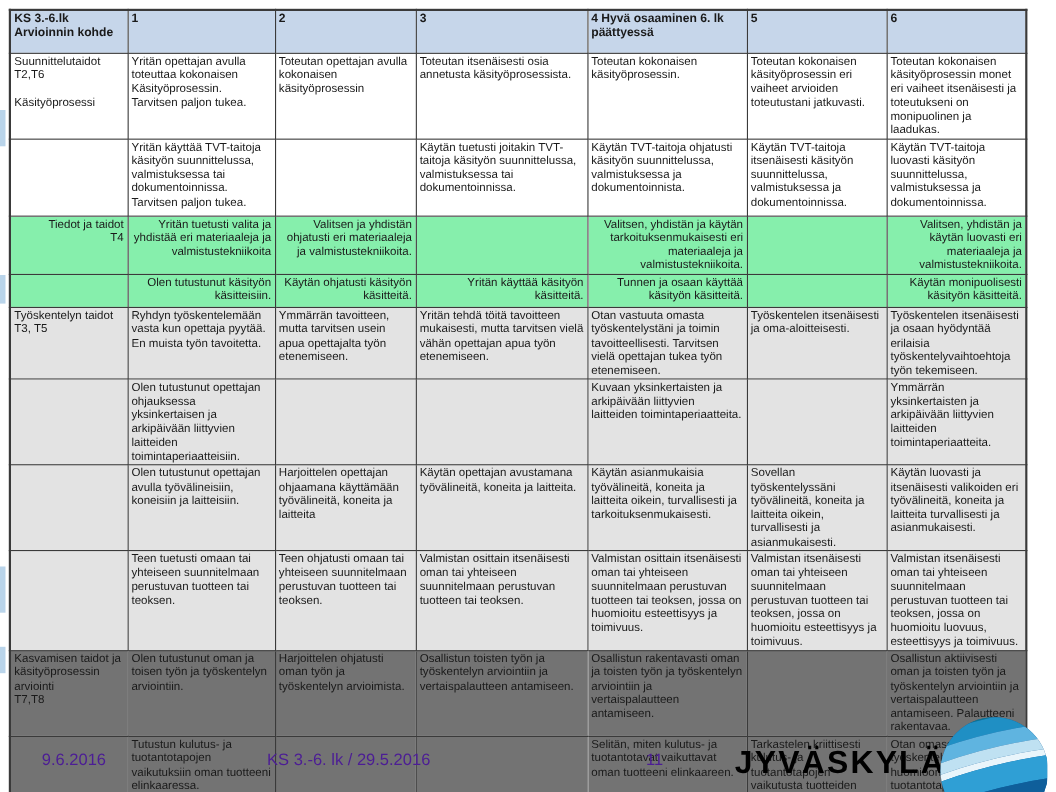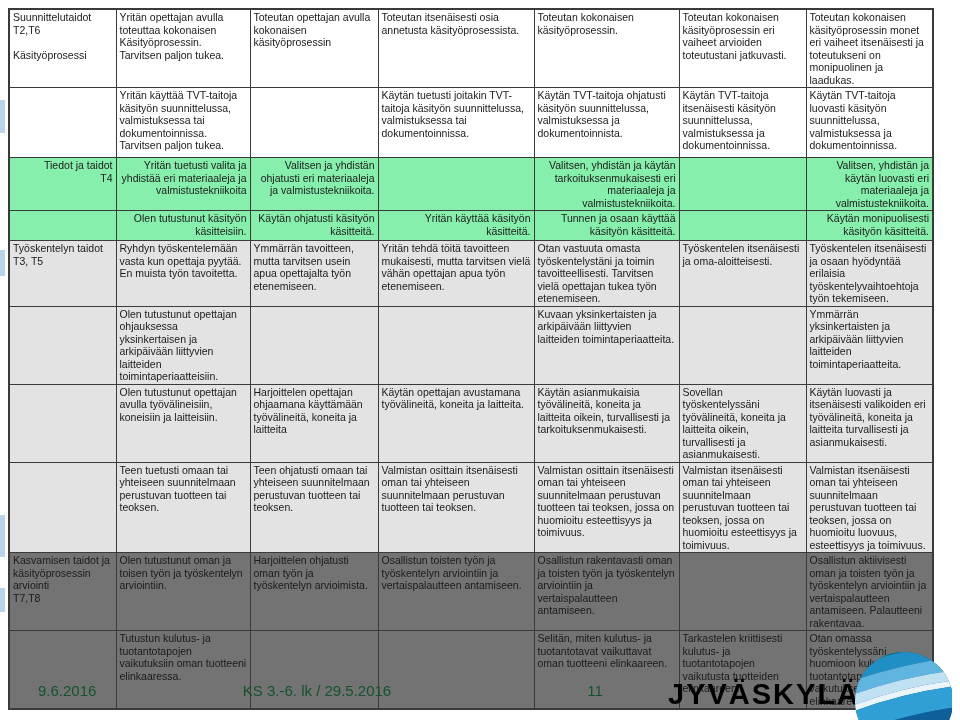--- a/index.html
+++ b/index.html
@@ -22,21 +22,21 @@
     white-space:pre-line; word-wrap:break-word; overflow:hidden;
   }
   .rubric-table th {
     background:#c6d6ea; font-weight:bold; font-size:11px;
   }
   .tone-plain td { background:#ffffff; }
   .tone-pink  td { background:#86efac;text-align:right; }
   .tone-gray  td { background:#e3e3e3; }
   .tone-peach td { background:#737373; }
   .footer-text {
-    position:absolute; color:#14532d; font-size:15px;
+    position:absolute; color:#4c1d95; font-size:15px;
   }
   .footer-date   { left:38px;  top:682px; }
   .footer-center { left:0px;   top:682px; width:634px; text-align:center; }
   .footer-page   { left:578px; top:682px; width:34px; text-align:center; }
   .logo-text {
     position:absolute; left:668px; top:678px;
     font-size:29px; font-weight:700; letter-spacing:2px; color:#000000;
   }
   .logo-globe { position:absolute; left:852px; top:648px; }
 </style>
@@ -52,20 +52,30 @@
   <colgroup>
     <col style="width:107px">
       <col style="width:134px">
       <col style="width:128px">
     <col style="width:156px">
       <col style="width:145px">
       <col style="width:127px">
       <col style="width:127px">
   </colgroup>
   <tbody>
+      <tr style="height:39px;">
+    <th>KS 3.-6.lk
+Arvioinnin kohde</th>
+    <th>1</th>
+    <th>2</th>
+    <th>3</th>
+    <th>4 Hyvä osaaminen 6. lk päättyessä</th>
+    <th>5</th>
+    <th>6</th>
+  </tr>
   <tr class="tone-plain" style="height:53px;">
     <td>Suunnittelutaidot
 T2,T6
 
 Käsityöprosessi</td>
     <td>Yritän opettajan avulla toteuttaa kokonaisen Käsityöprosessin. Tarvitsen paljon tukea.</td>
     <td>Toteutan opettajan avulla kokonaisen käsityöprosessin</td>
     <td>Toteutan itsenäisesti osia annetusta käsityöprosessista.</td>
     <td>Toteutan kokonaisen käsityöprosessin.</td>
     <td>Toteutan kokonaisen käsityöprosessin eri vaiheet arvioiden toteutustani jatkuvasti.</td>

